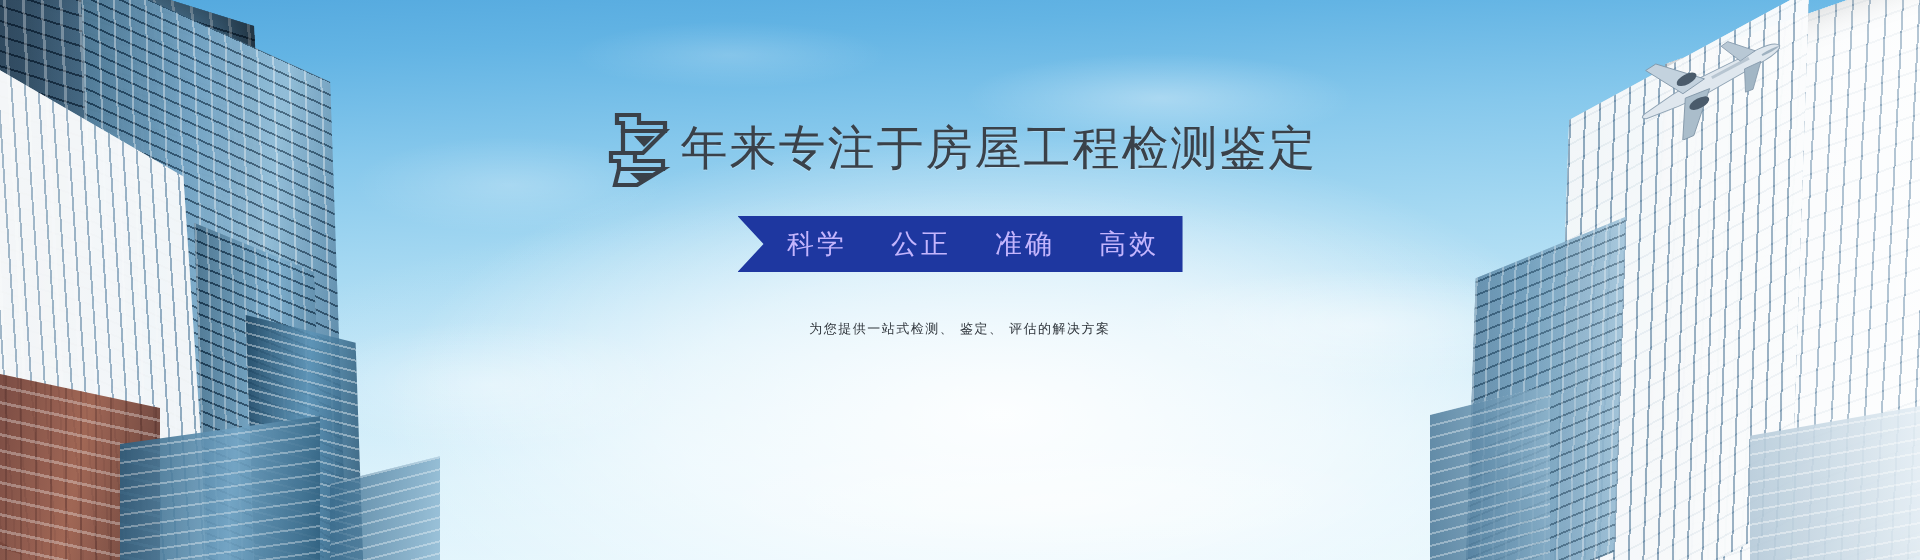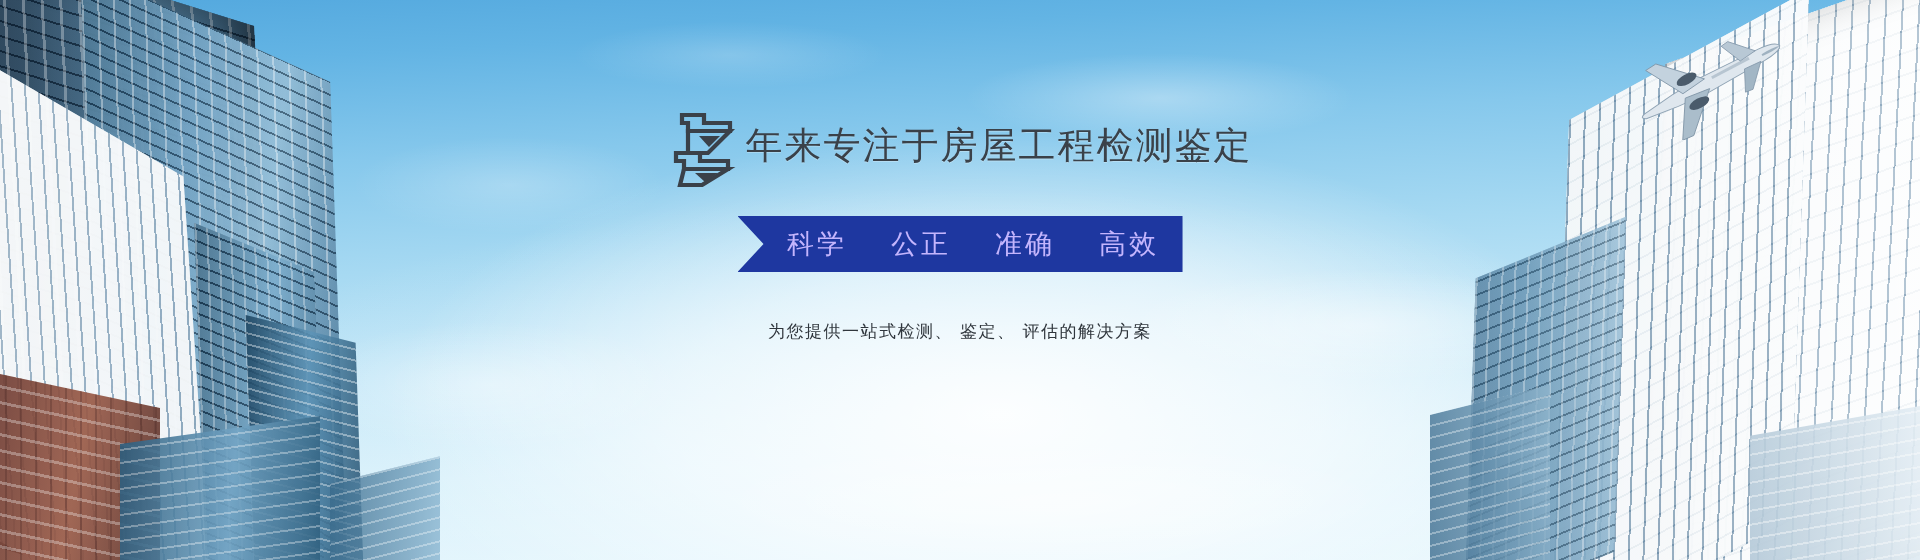--- a/index.html
+++ b/index.html
@@ -158,23 +158,23 @@
   .content{
     position:absolute;left:0;right:0;top:0;height:560px;
     display:flex;flex-direction:column;align-items:center;
   }
   .headline-row{
     display:flex;align-items:center;justify-content:center;
     margin-top:112px;height:72px;
   }
   .duo-mark{display:block;width:74px;height:78px;margin-right:4px;}
   .headline{
-    font-size:37px;line-height:1;letter-spacing:2px;
+    font-size:47px;line-height:1;letter-spacing:2px;
     color:#3a4149;font-weight:500;
-    font-family:Liberation Mono, monospace;
+    font-family:Liberation Serif, serif;
     white-space:nowrap;
     text-shadow:0 1px 0 rgba(255,255,255,.25);
   }
   
   .ribbon-wrap{margin-top:32px;position:relative;}
   .ribbon{
     position:relative;
     height:56px;width:445px;
     background:#1e37a0;
     display:flex;align-items:center;justify-content:center;
@@ -185,21 +185,21 @@
     display:flex;align-items:center;gap:44px;
     padding-left:26px;
   }
   .ribbon-item{
     color:#c4b5fd;font-size:27px;letter-spacing:3px;font-weight:500;
     font-family:"DejaVu Sans","Liberation Sans",sans-serif;
     white-space:nowrap;
   }
   .subtitle{
     margin-top:48px;
-    color:#2f363d;font-size:17px;letter-spacing:1.5px;
+    color:#2f363d;font-size:13px;letter-spacing:1.5px;
     font-family:"DejaVu Sans","Liberation Sans",sans-serif;
     white-space:nowrap;
     text-shadow:0 1px 0 rgba(255,255,255,.3);
   }
 </style>
 </head>
 <body>
 
 <div id="banner">
 

